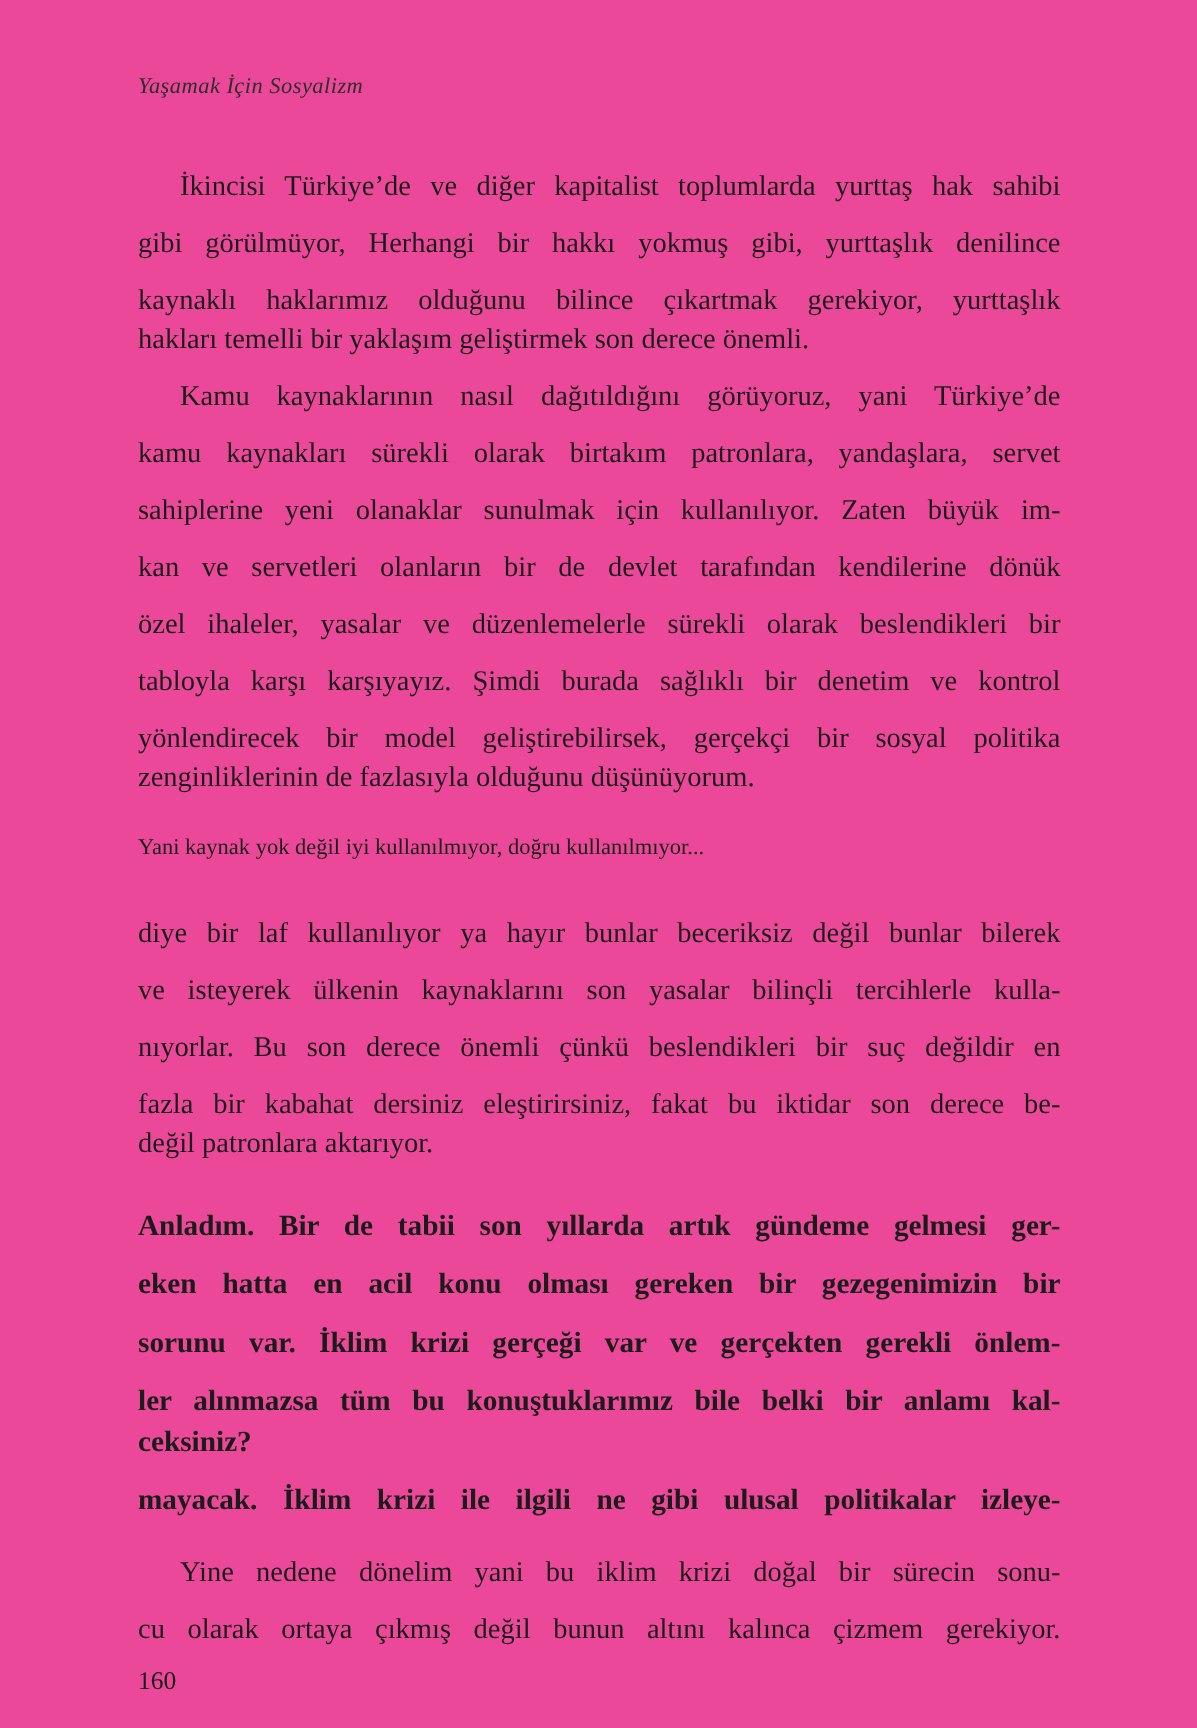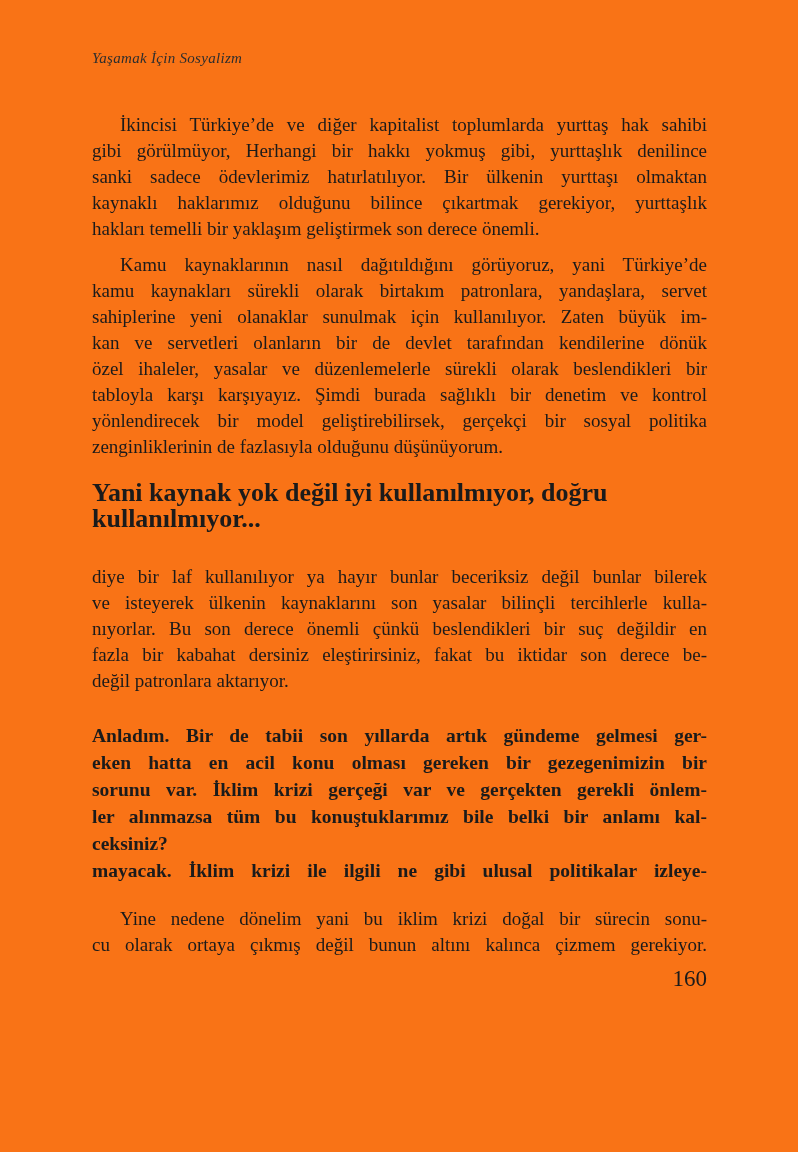--- a/index.html
+++ b/index.html
@@ -1,21 +1,21 @@
 <!DOCTYPE html>
 <html><head>
 <meta charset="utf-8">
 <style>
   html, body { margin: 0; padding: 0; background: #e8e8e8; }
   .page {
     position: relative;
     width: 798px;
     height: 1152px;
     margin: 0 auto;
-    background: #f97316;
+    background: #ec4899;
     box-sizing: border-box;
     padding: 48px 91px 0 92px;
     font-family: "Liberation Serif", "DejaVu Serif", serif;
     color: #1b1b1b;
     overflow: hidden;
   }
   .running-header {
     font-style: italic;
     font-size: 15px;
     line-height: 20px;
@@ -25,52 +25,52 @@
   }
   .block { margin-bottom: 10px; }
   .line {
     font-size: 19px;
     line-height: 26px;
     white-space: normal;
   }
   .just {
     text-align: justify;
     text-align-last: justify;
+    margin-top: 12px;
   }
   .indent { text-indent: 28px; }
   .heading { margin-top: 20px; margin-bottom: 32px; }
   .heading .line {
-    font-weight: bold;
-    font-size: 26px;
+    font-weight: normal;
+    font-size: 15px;
     line-height: 26px;
   }
   .question { margin-top: 28px; margin-bottom: 22px; }
   .question .line {
     font-weight: bold;
     font-size: 19.5px;
     line-height: 27px;
   }
   .page-footer {
-    text-align: right;
-    font-size: 23px;
+    text-align: left;
+    font-size: 17px;
     line-height: 22px;
     color: #1b1b1b;
   }
 </style>
 </head>
 <body>
 
 <div class="page">
   <div class="running-header">Yaşamak İçin Sosyalizm</div>
 
   <div id="page-body">
       <div class="block body">
         <div class="line just indent">İkincisi Türkiye’de ve diğer kapitalist toplumlarda yurttaş hak sahibi</div>
         <div class="line just">gibi görülmüyor, Herhangi bir hakkı yokmuş gibi, yurttaşlık denilince</div>
-        <div class="line just">sanki sadece ödevlerimiz hatırlatılıyor. Bir ülkenin yurttaşı olmaktan</div>
         <div class="line just">kaynaklı haklarımız olduğunu bilince çıkartmak gerekiyor, yurttaşlık</div>
         <div class="line">hakları temelli bir yaklaşım geliştirmek son derece önemli.</div>
       </div>
       <div class="block body">
         <div class="line just indent">Kamu kaynaklarının nasıl dağıtıldığını görüyoruz, yani Türkiye’de</div>
         <div class="line just">kamu kaynakları sürekli olarak birtakım patronlara, yandaşlara, servet</div>
         <div class="line just">sahiplerine yeni olanaklar sunulmak için kullanılıyor. Zaten büyük im-</div>
         <div class="line just">kan ve servetleri olanların bir de devlet tarafından kendilerine dönük</div>
         <div class="line just">özel ihaleler, yasalar ve düzenlemelerle sürekli olarak beslendikleri bir</div>
         <div class="line just">tabloyla karşı karşıyayız. Şimdi burada sağlıklı bir denetim ve kontrol</div>

